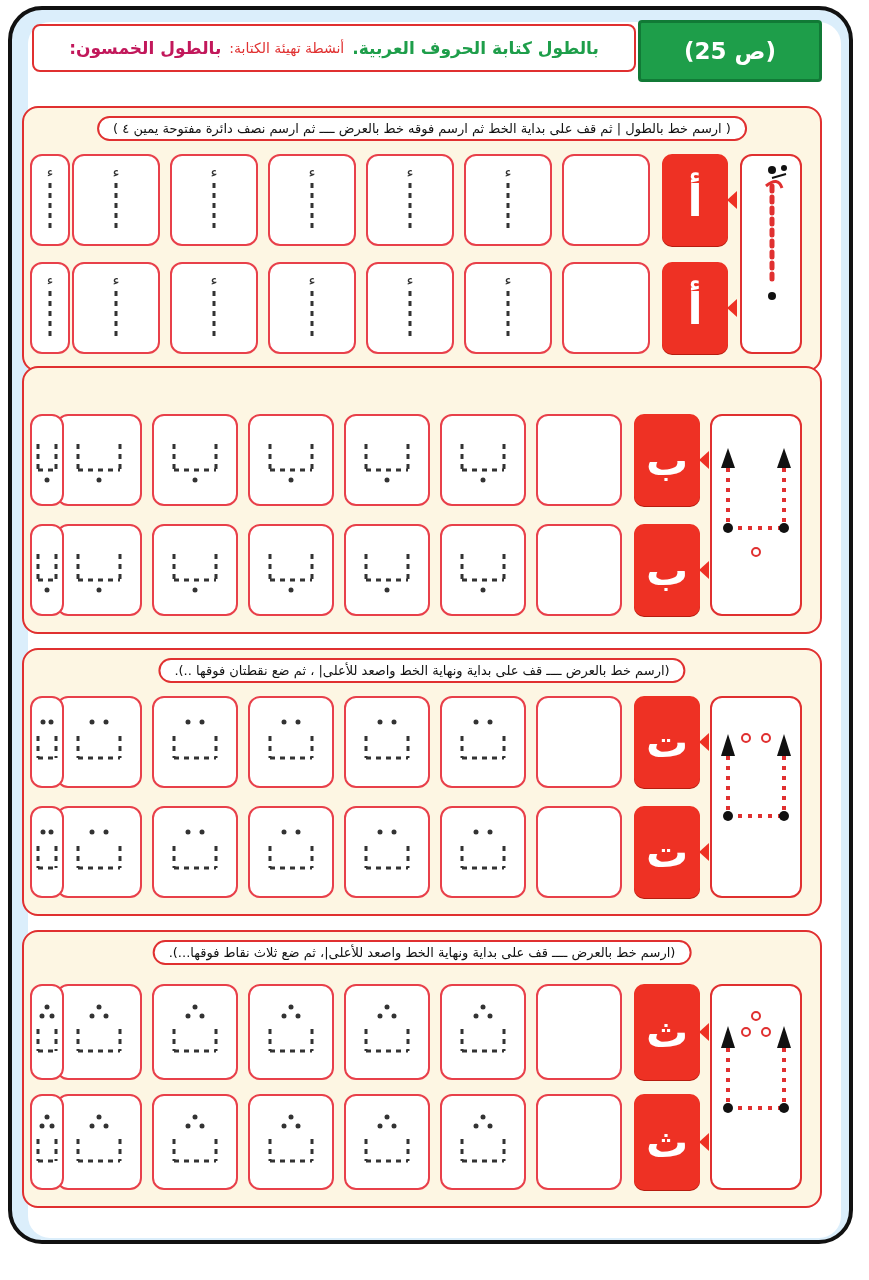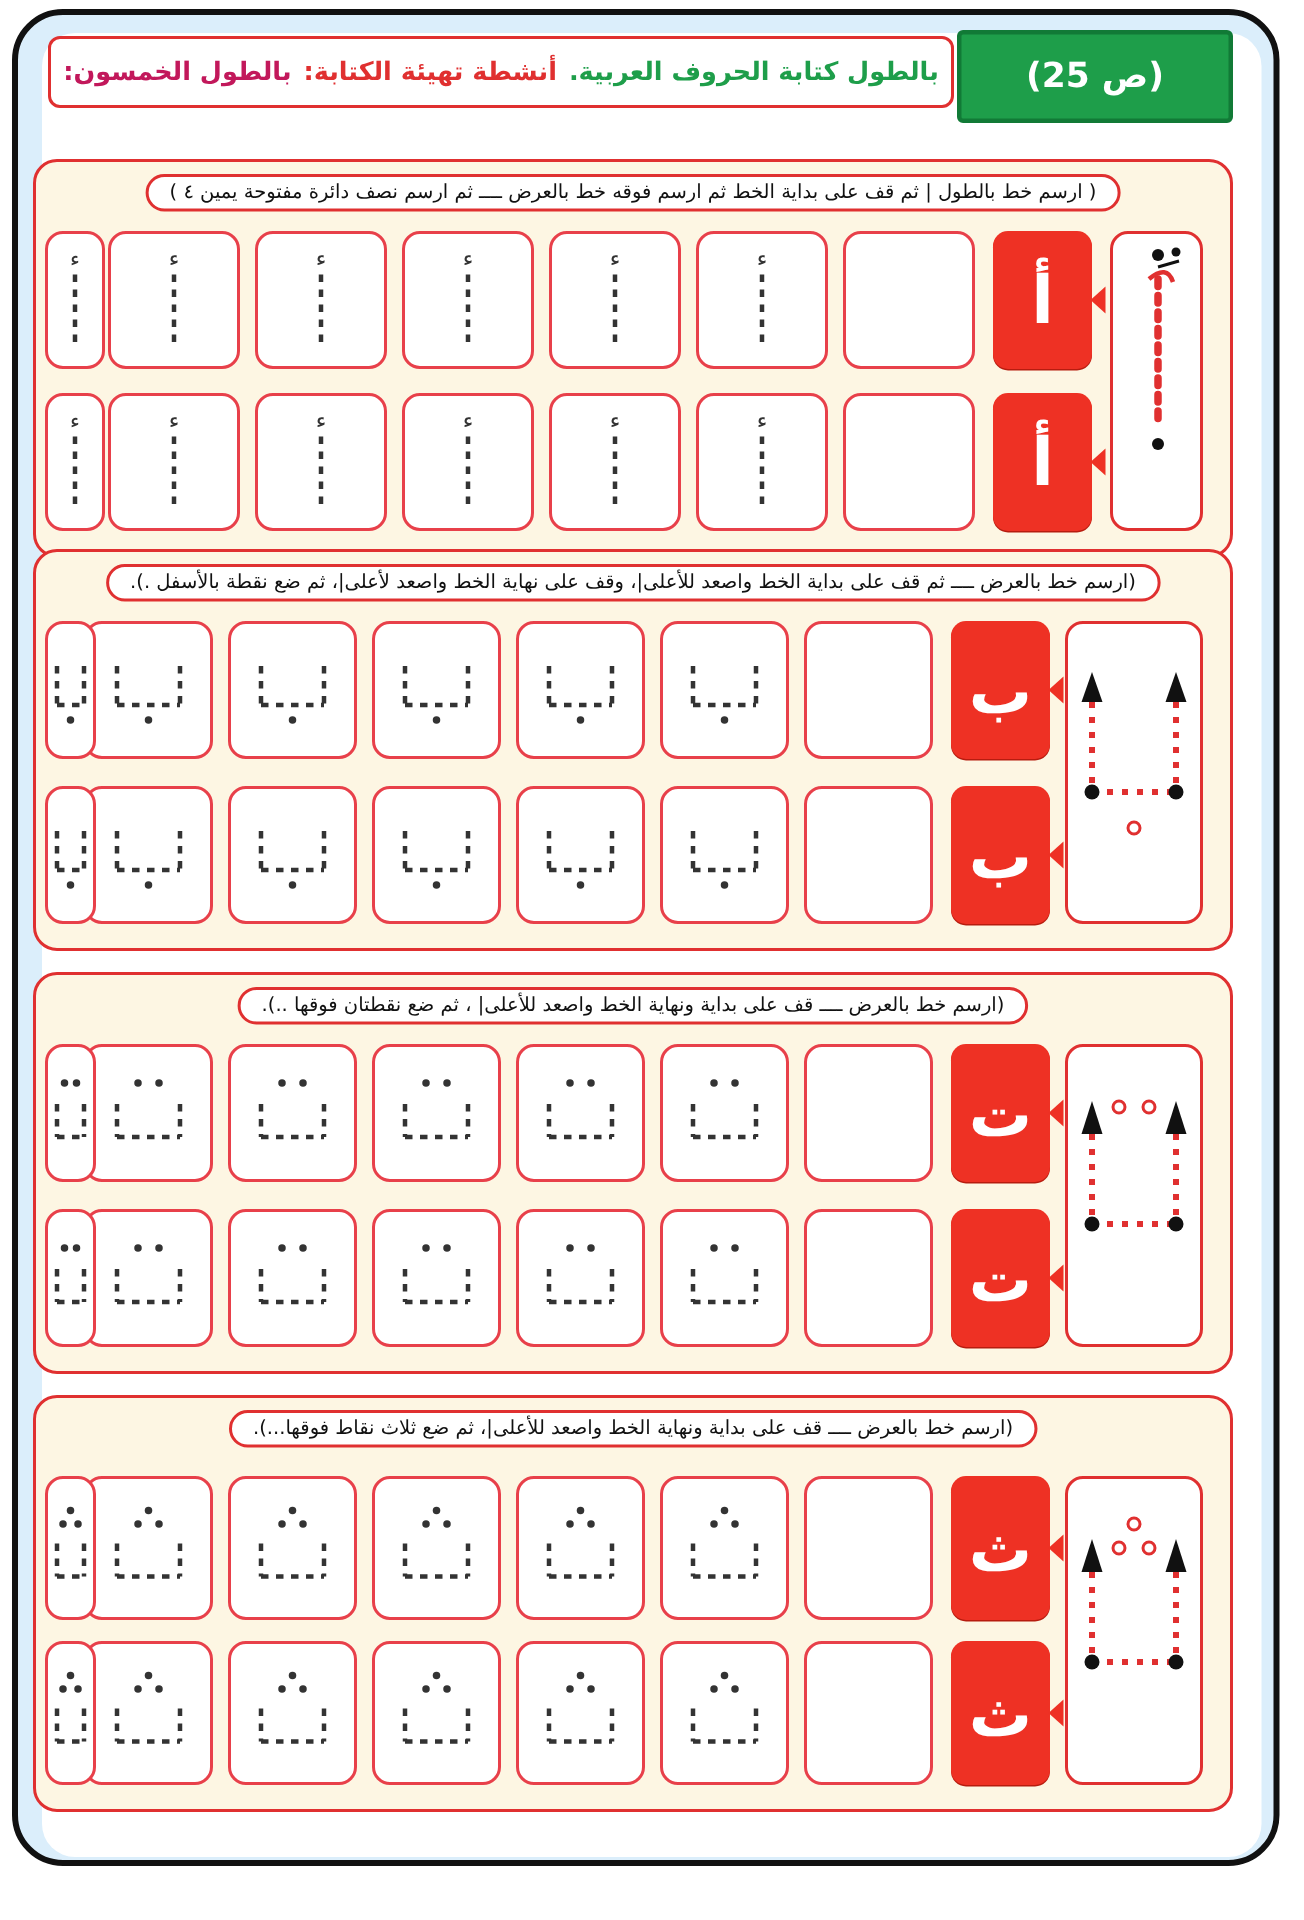--- a/index.html
+++ b/index.html
@@ -33,21 +33,21 @@
     color:#ffffff;font-size:23px;font-weight:bold;
     border-radius:4px;
   }
   .title-box{
     position:absolute;right:186px;top:4px;width:604px;height:48px;
     background:#ffffff;border:2.5px solid #e03030;border-radius:8px;
     display:flex;align-items:center;justify-content:center;gap:8px;
     box-sizing:border-box;
   }
   .title-a{color:#c2185b;font-size:17px;font-weight:bold;}
-  .title-b{color:#e03030;font-size:17px;font-weight:bold;}
+  .title-b{color:#e03030;font-size:14px;font-weight:normal;}
   .title-c{color:#1e9e4a;font-size:17px;font-weight:bold;}
 
   
   .section{
     position:absolute;left:22px;width:800px;
     background:#fdf6e3;border:2.5px solid #e03030;border-radius:16px;
     box-sizing:border-box;
   }
   .sec-hint{
     position:absolute;top:8px;left:50%;transform:translateX(-50%);
@@ -213,21 +213,20 @@
       <svg width="30" height="78" viewBox="0 0 30 78">
           <g stroke="#333" stroke-width="3" stroke-dasharray="5,5" fill="none">
             <line x1="15" y1="22" x2="15" y2="70"></line>
           </g>
           <text x="15" y="16" font-size="14" fill="#333" text-anchor="middle" font-family="DejaVu Sans">ء</text>
         </svg>
     </div>
   </div>
 
   <div class="section" style="top:366px;height:268px;">
-    <div class="sec-hint">(ارسم خط بالعرض ــــ ثم قف على بداية الخط واصعد للأعلى|، وقف على نهاية الخط واصعد لأعلى|، ثم ضع نقطة بالأسفل .).</div>
 
     <div class="model-cell" style="right:18px;top:46px;width:92px;height:202px;">
       <svg width="88" height="198" viewBox="0 0 88 198">
         <g stroke="#e03030" stroke-width="4" stroke-dasharray="4,6" fill="none">
           <line x1="16" y1="52" x2="16" y2="112"></line>
           <line x1="72" y1="52" x2="72" y2="112"></line>
           <line x1="16" y1="112" x2="72" y2="112"></line>
         </g>
         <polygon points="16,32 9,52 23,52" fill="#111"></polygon>
         <polygon points="72,32 65,52 79,52" fill="#111"></polygon>

